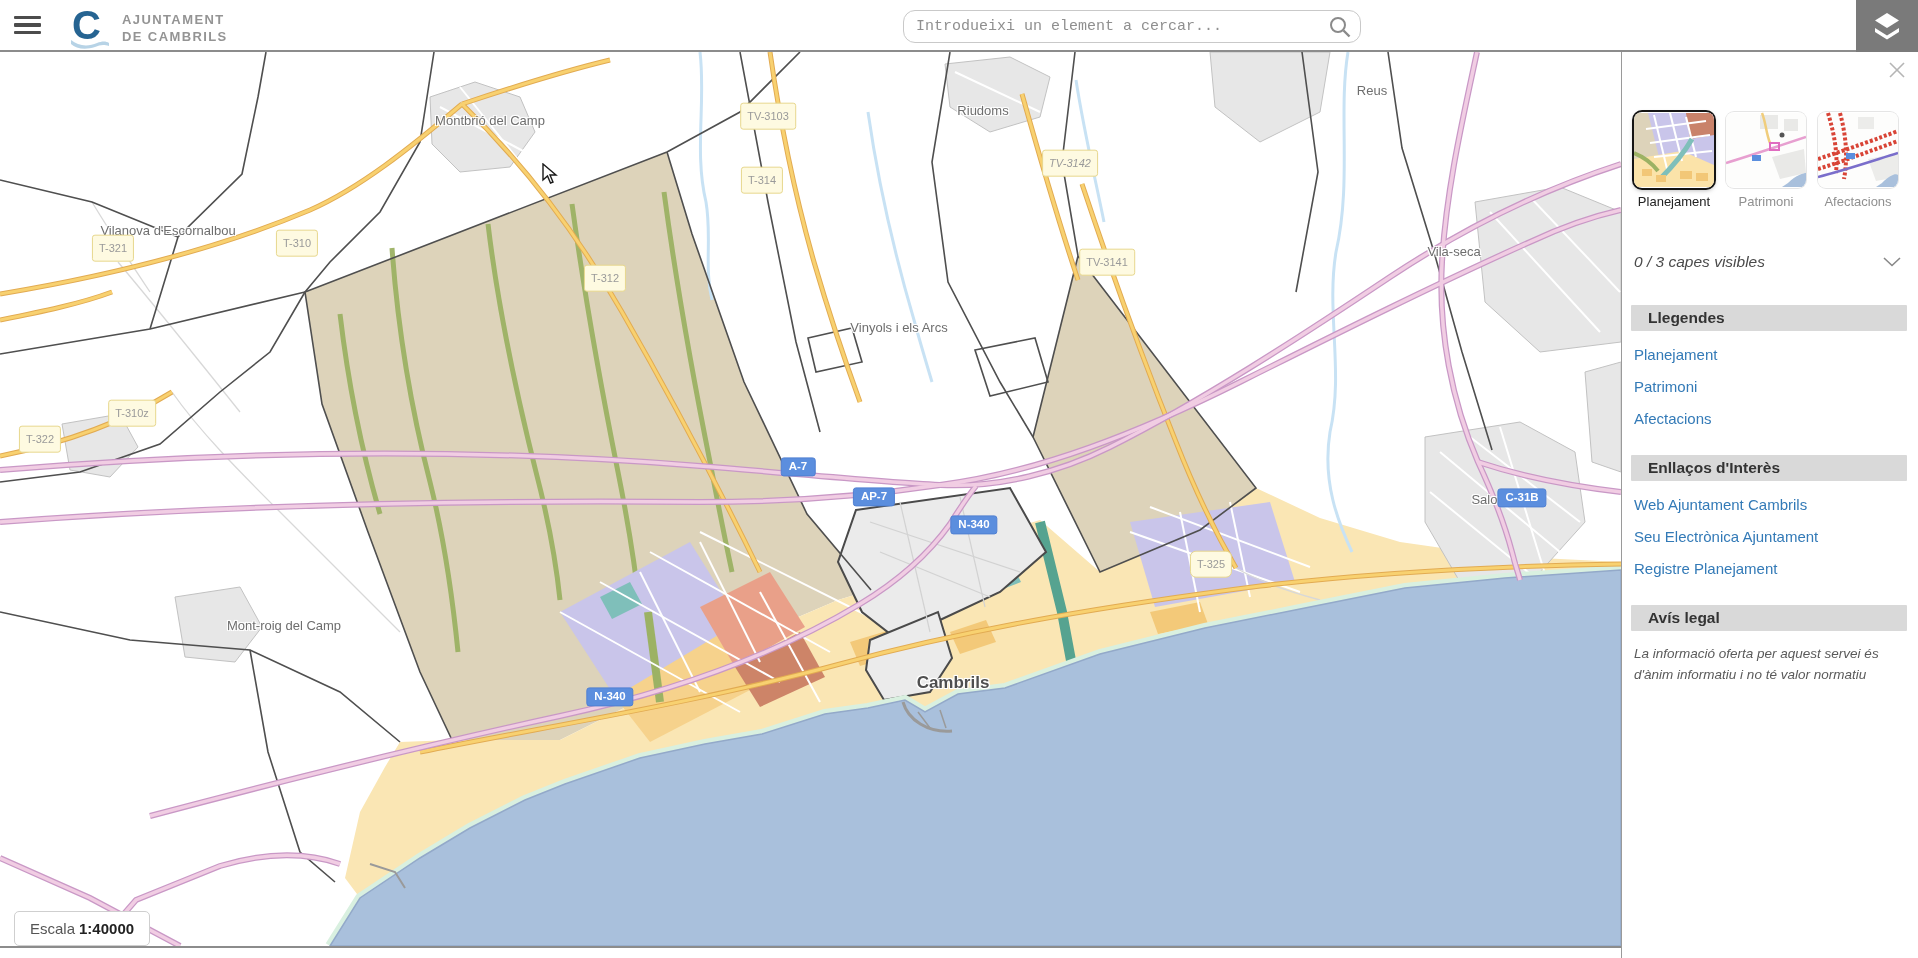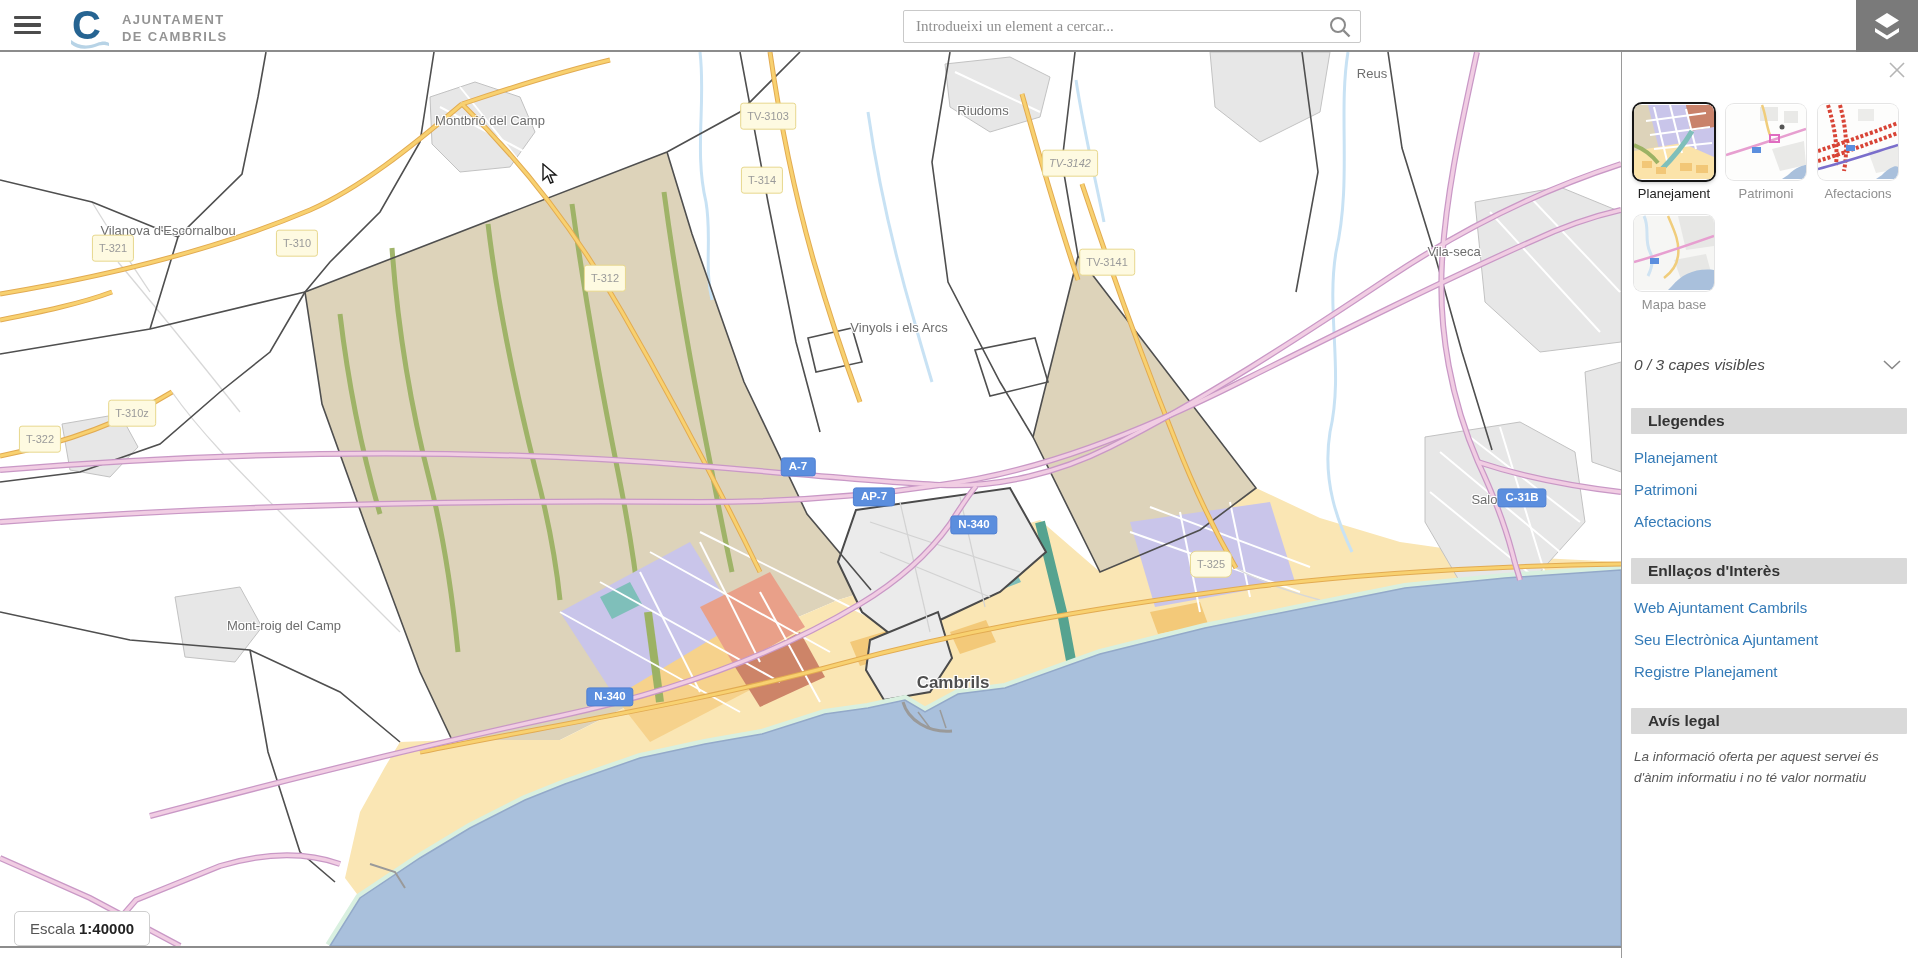--- a/index.html
+++ b/index.html
@@ -10,21 +10,21 @@
   
   header{position:relative;height:52px;background:#fff;border-bottom:2px solid #8c8c8c;flex:0 0 auto;z-index:5}
   .menu-btn{position:absolute;left:14px;top:15px;width:34px;height:24px;background:none;border:none;cursor:pointer}
   .menu-btn span{display:block;width:27px;height:3.5px;background:#4c4c4c;border-radius:1px;margin:0 0 4px 0}
   .logo{position:absolute;left:72px;top:3px;display:flex;align-items:flex-start}
   .logo-c{position:relative;width:34px;height:46px}
   .logo-c b{font-size:40px;font-weight:800;color:var(--c-brand_blue,#266492);line-height:44px;font-family:"Liberation Sans",sans-serif}
   .logo-c svg{position:absolute;left:-2px;bottom:-2px}
   .logo-text{margin-left:16px;margin-top:9px;font-size:13px;font-weight:600;letter-spacing:1.4px;color:#949494;line-height:1.3}
   .search-wrap{position:absolute;left:903px;top:10px;width:458px;height:33px}
-  .search-wrap input{width:100%;height:100%;border:1px solid #c9c9c9;border-radius:2px;padding:0 40px 0 12px;font-size:15px;color:#444;font-family:Liberation Serif, serif;outline:none}
+  .search-wrap input{width:100%;height:100%;border:1px solid #c9c9c9;border-radius:12px;padding:0 40px 0 12px;font-size:15px;color:#444;font-family:Liberation Mono, monospace;outline:none}
   .search-wrap input::placeholder{color:#8f8f8f}
   .search-btn{position:absolute;right:8px;top:5px;width:26px;height:24px;border:none;background:none;cursor:pointer}
   .layers-btn{position:absolute;right:0;top:0;width:62px;height:52px;border:none;background:var(--c-button_gray,#7a7a7a);cursor:pointer;display:flex;align-items:center;justify-content:center}
 
   
   .main{flex:1;display:flex;min-height:0}
   .map-col{width:1621px;display:flex;flex-direction:column}
   .map{position:relative;height:894px;background:#fff;overflow:hidden}
   .map > svg.art{position:absolute;inset:0;display:block}
   #map-overlays{position:absolute;inset:0;pointer-events:none}
@@ -33,21 +33,21 @@
   .map-label.big{font-size:17px;font-weight:700;color:#4f4f4f}
   .shield{position:absolute;transform:translate(-50%,-50%);white-space:nowrap;line-height:1.15}
   .shield.blue{background:var(--c-shield_blue,#5b8ede);color:#fff;font-size:11.5px;font-weight:700;padding:2px 7px;border-radius:3px;border:1px solid #4f7fd2}
   .shield.yellow{background:#fefae1;color:#9a9a9a;font-size:11px;padding:6px 6px;border-radius:3px;border:1px solid #e7d78d}
   .scale-box{position:absolute;left:14px;bottom:0;background:#fff;border:1px solid #cfcfcf;border-radius:5px;padding:8px 15px;font-size:15px;color:#555;z-index:3}
   .scale-box b{color:#222;margin-left:4px}
   .cursor{position:absolute;left:542px;top:111px;pointer-events:none;z-index:4}
   .bottom-strip{flex:1;background:#fff;border-top:2px solid #8c8c8c}
 
   
-  .sidebar{width:297px;background:#fff;position:relative;border-left:1px solid #9a9a9a;padding:8px 15px 0 9px;overflow:hidden}
+  .sidebar{width:297px;background:#fff;position:relative;border-left:1px solid #9a9a9a;padding:16px 15px 0 9px;overflow:hidden}
   .close-btn{position:absolute;top:8px;right:10px;width:22px;height:22px;background:none;border:none;cursor:pointer}
   .thumbs{display:flex;flex-wrap:wrap;gap:0 12px;margin-top:44px;padding-left:3px}
   .thumb{width:80px;cursor:pointer;margin-bottom:14px}
   .thumb .art{width:80px;height:76px;border-radius:8px;overflow:hidden;box-shadow:0 0 0 1px rgba(0,0,0,.10);background:#fff}
   .thumb.selected .art{box-shadow:0 0 0 2px #151515,0 2px 5px rgba(0,0,0,.35)}
   .thumb .art svg{display:block;width:100%;height:100%}
   .thumb .lbl{margin-top:6px;text-align:center;font-size:13px;color:#909090;white-space:nowrap}
   .thumb.selected .lbl{color:#222}
   .capes-row{display:flex;align-items:center;justify-content:space-between;margin-top:26px;padding-left:3px}
   .capes-row .txt{font-style:italic;font-size:15.5px;color:#4a4a4a}
@@ -258,21 +258,21 @@
             <path d="M1478,410 C1520,424 1570,434 1621,440"></path>
             <path d="M0,806 L90,846 L180,894"></path>
             <path d="M96,894 L136,848 L220,814 C260,802 300,798 340,812"></path>
           </g>
         </svg>
 
         <div id="map-overlays">
             <div class="map-label" style="left: 490px; top: 68px;">Montbrió del Camp</div>
             <div class="map-label" style="left: 168px; top: 178px;">Vilanova d'Escornalbou</div>
             <div class="map-label" style="left: 983px; top: 58px;">Riudoms</div>
-            <div class="map-label" style="left: 1372px; top: 21px; text-align: center;">Reus</div>
+            <div class="map-label" style="left: 1372px; top: 38px; text-align: center;">Reus</div>
             <div class="map-label" style="left: 1454px; top: 199px;">Vila-seca</div>
             <div class="map-label" style="left: 899px; top: 275px;">Vinyols i els Arcs</div>
             <div class="map-label" style="left: 267px; top: 573px; padding-left: 34px;">Mont-roig del Camp</div>
             <div class="map-label" style="left: 1488px; top: 447px;">Salou</div>
             <div class="map-label big" style="left: 953px; top: 631px;">Cambrils</div>
             <div class="shield blue" style="left: 798px; top: 415px;">A-7</div>
             <div class="shield blue" style="left: 874px; top: 445px;">AP-7</div>
             <div class="shield blue" style="left: 974px; top: 473px;">N-340</div>
             <div class="shield blue" style="left: 610px; top: 645px;">N-340</div>
             <div class="shield blue" style="left: 1522px; top: 446px;">C-31B</div>
@@ -373,37 +373,20 @@
                 <path d="M0,46 C24,38 48,30 80,18"></path>
                 <path d="M0,56 C26,48 52,38 80,28"></path>
               </g>
               <path d="M0,64 C24,58 48,50 80,40" stroke="#7a6ecb" stroke-width="2.5" fill="none"></path>
               <rect x="28" y="40" width="9" height="6" fill="#5b8ede"></rect>
             </svg>
           </div>
           <div class="lbl">Afectacions</div>
         </div>
 
-        <div class="thumb">
-          <div class="art">
-            <svg viewBox="0 0 80 74">
-              <rect width="80" height="74" fill="#f6f6f4"></rect>
-              <g fill="#e7e7e5">
-                  <polygon points="44,0 80,0 80,30 52,34"></polygon>
-                  <polygon points="40,44 72,38 78,60 48,66"></polygon>
-                </g>
-              <path d="M10,0 C16,12 10,24 16,36 C20,44 18,52 14,60" stroke="#cfe3f2" stroke-width="3" fill="none"></path>
-              <path d="M34,0 C40,14 46,26 44,40 C43,48 38,56 30,62" stroke="#f0cd7c" stroke-width="2.5" fill="none"></path>
-              <path d="M0,46 C22,40 46,32 80,20" stroke="#e79fd0" stroke-width="2.5" fill="none"></path>
-              <path d="M38,70 C48,58 62,52 80,54 L80,74 L34,74 Z" fill="#a9c0dc"></path>
-              <rect x="16" y="42" width="9" height="6" fill="#5b8ede"></rect>
-            </svg>
-          </div>
-          <div class="lbl">Mapa base</div>
-        </div>
       </div>
 
       <div class="capes-row">
         <span class="txt">0 / 3 capes visibles</span>
         <span class="chev">
           <svg width="18" height="10" viewBox="0 0 18 10">
               <polyline points="1,1 9,8.5 17,1" fill="none" stroke="#888" stroke-width="1.6"></polyline>
             </svg>
         </span>
       </div>

